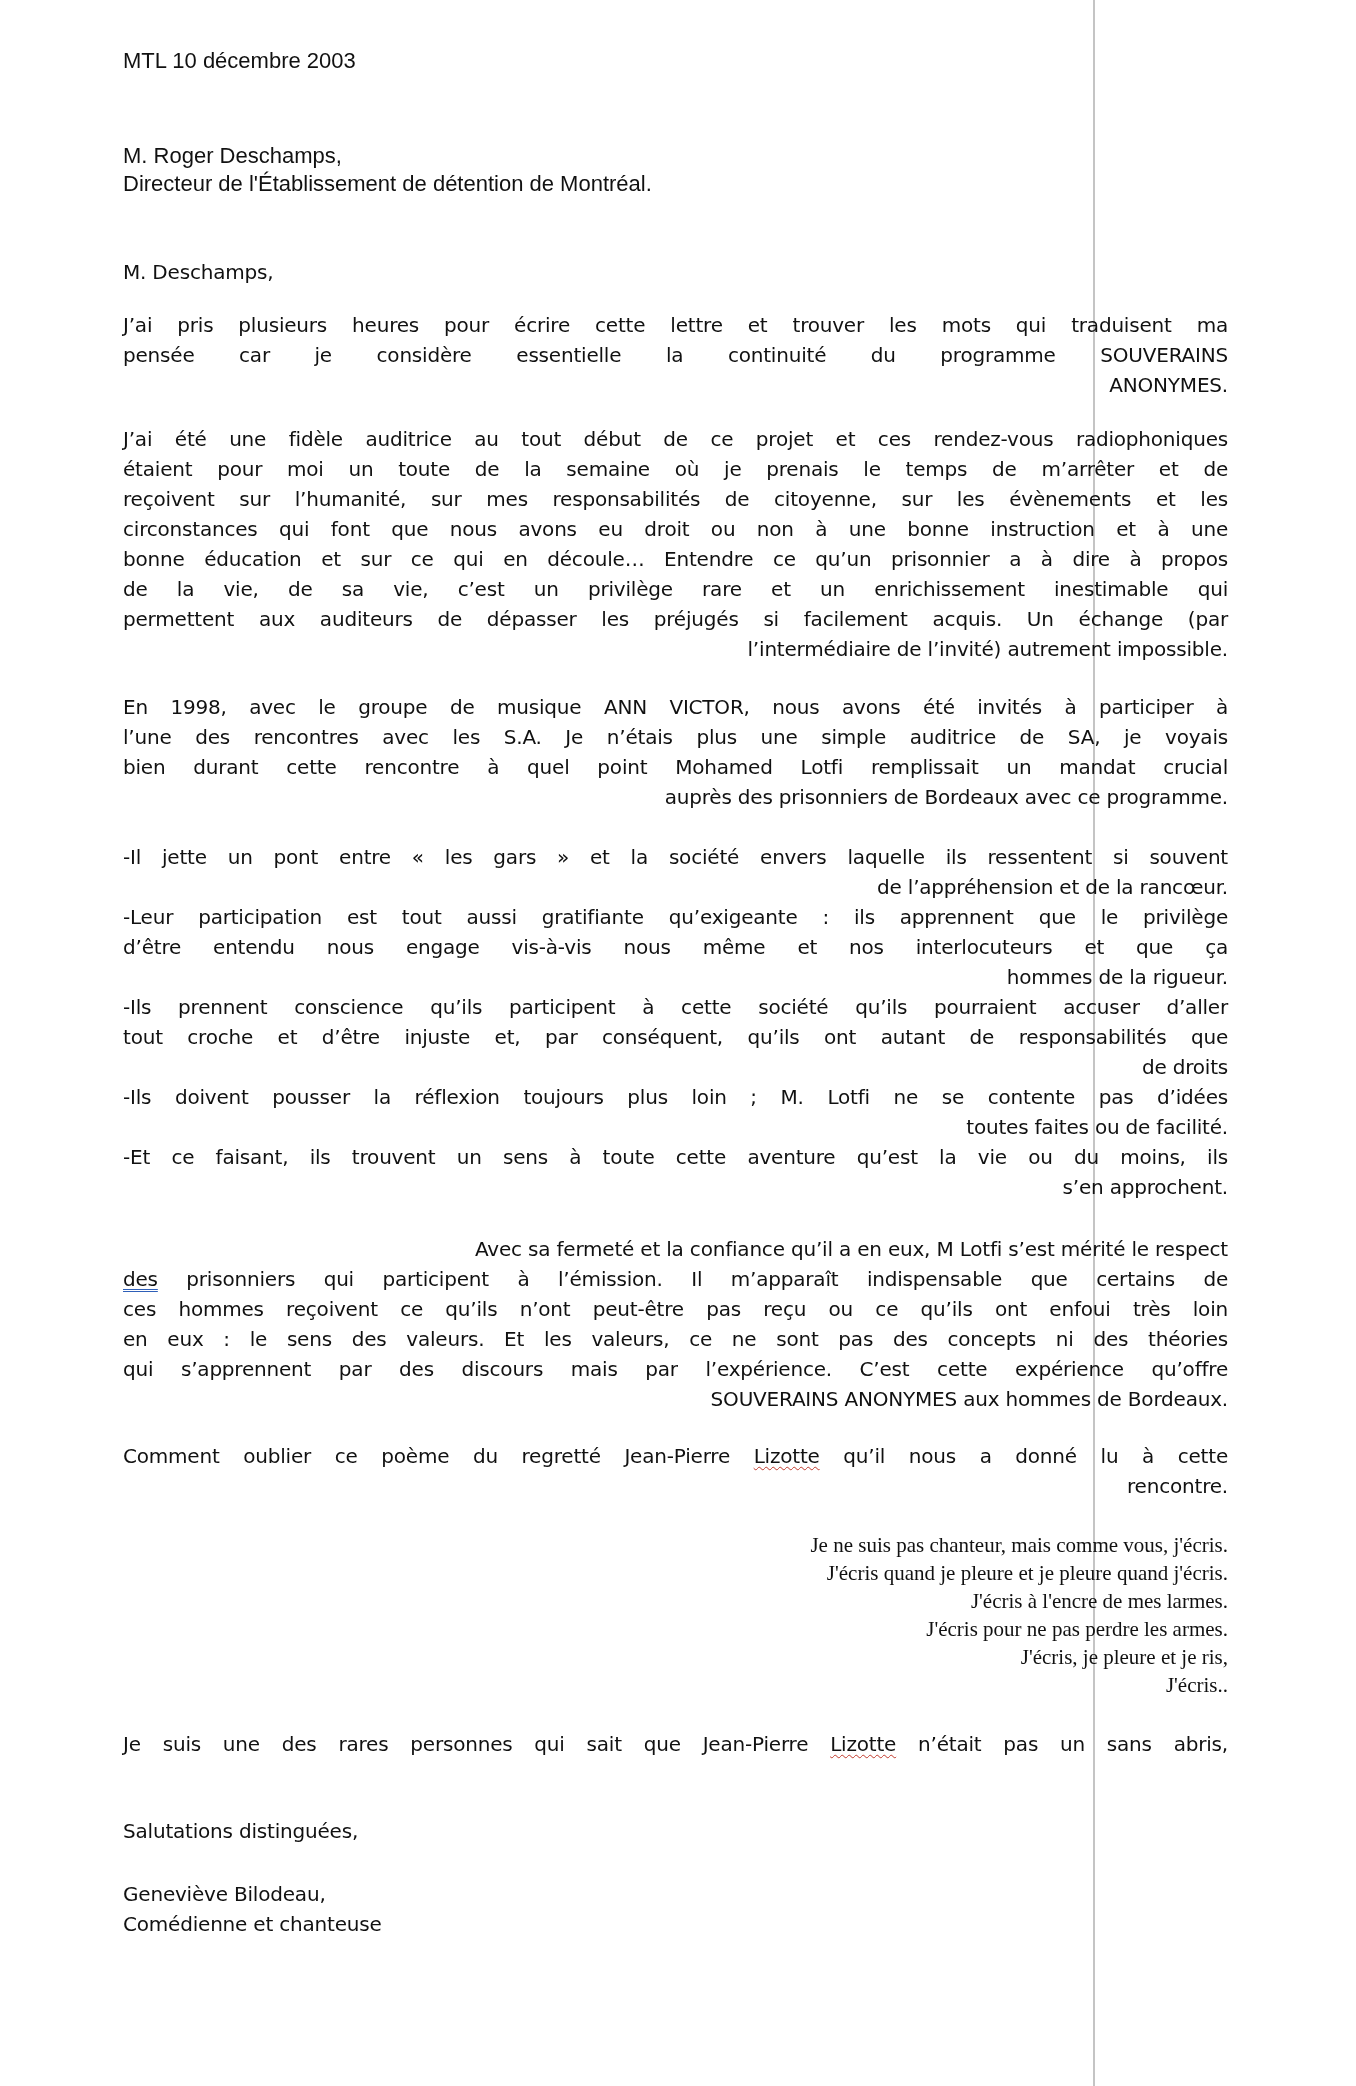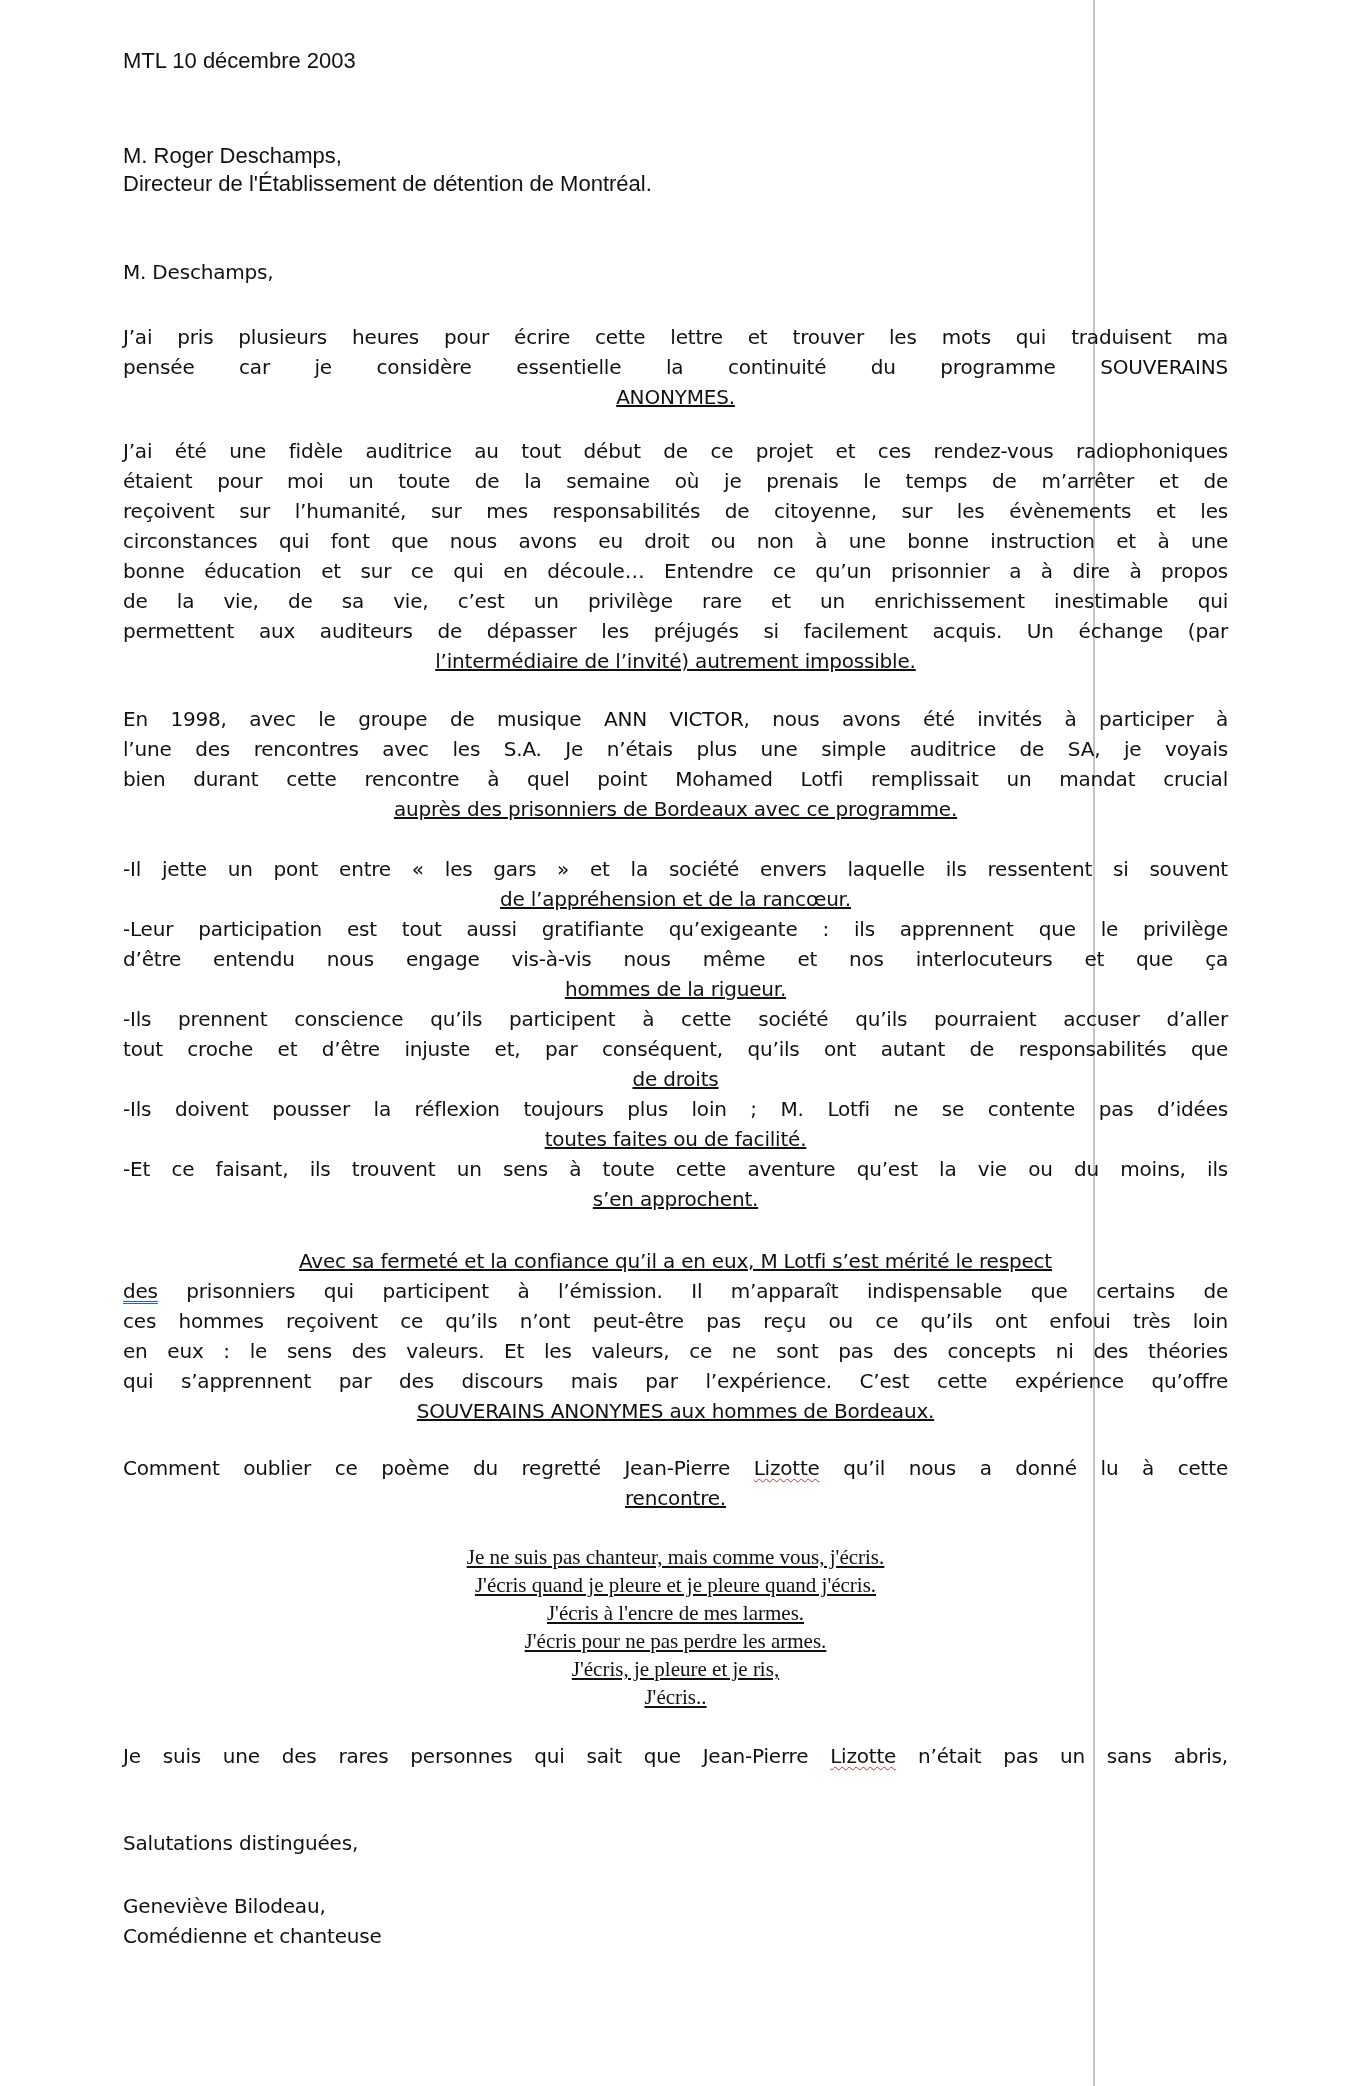--- a/index.html
+++ b/index.html
@@ -38,24 +38,24 @@
   }
   .date { margin-bottom: 67px; }
   .recipient { margin-bottom: 59px; }
   
   .bt {
     font-family: "DejaVu Sans", sans-serif;
     font-size: 20px;
     line-height: 30px;
     letter-spacing: -0.2px;
   }
-  .salut { margin-bottom: 35px; }
+  .salut { margin-bottom: 23px; }
   .para { margin: 0; }
   .jl { text-align: justify; text-align-last: justify; }
-  .ll { text-align: center; text-decoration: underline; }
+  .ll { text-align: right; }
   .mb24 { margin-bottom: 24px; }
   .mb27 { margin-bottom: 27px; margin-top: 32px; }
   .mb28 { margin-bottom: 28px; }
   .mb30 { margin-bottom: 30px; }
   .mb33 { margin-bottom: 33px; }
   .mb57 { margin-bottom: 57px; }
   .spell {
     text-decoration: underline;
     text-decoration-style: wavy;
     text-decoration-color: #c0392b;

